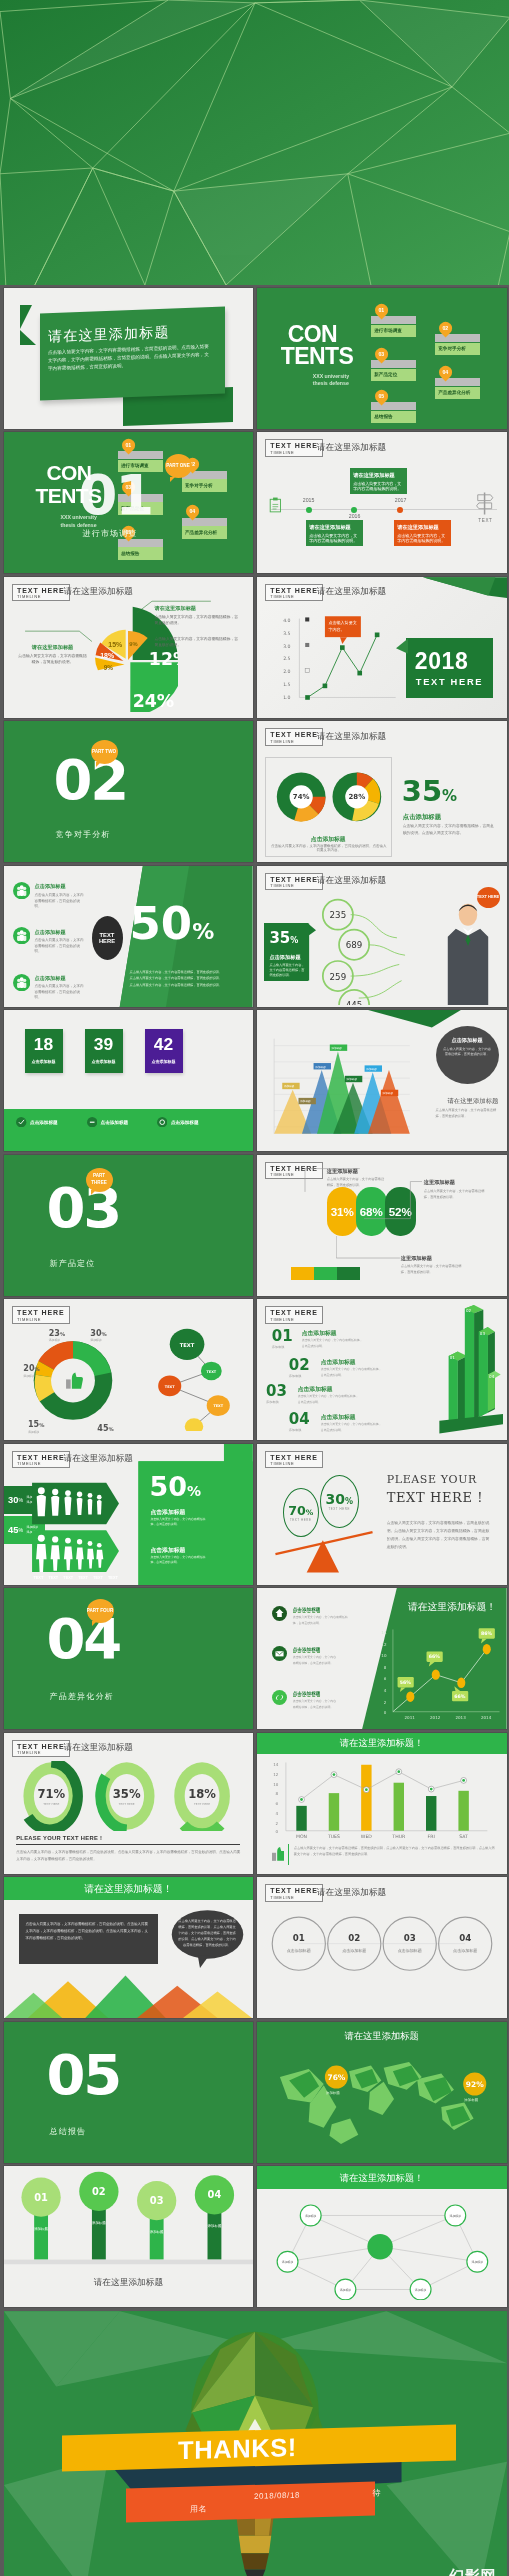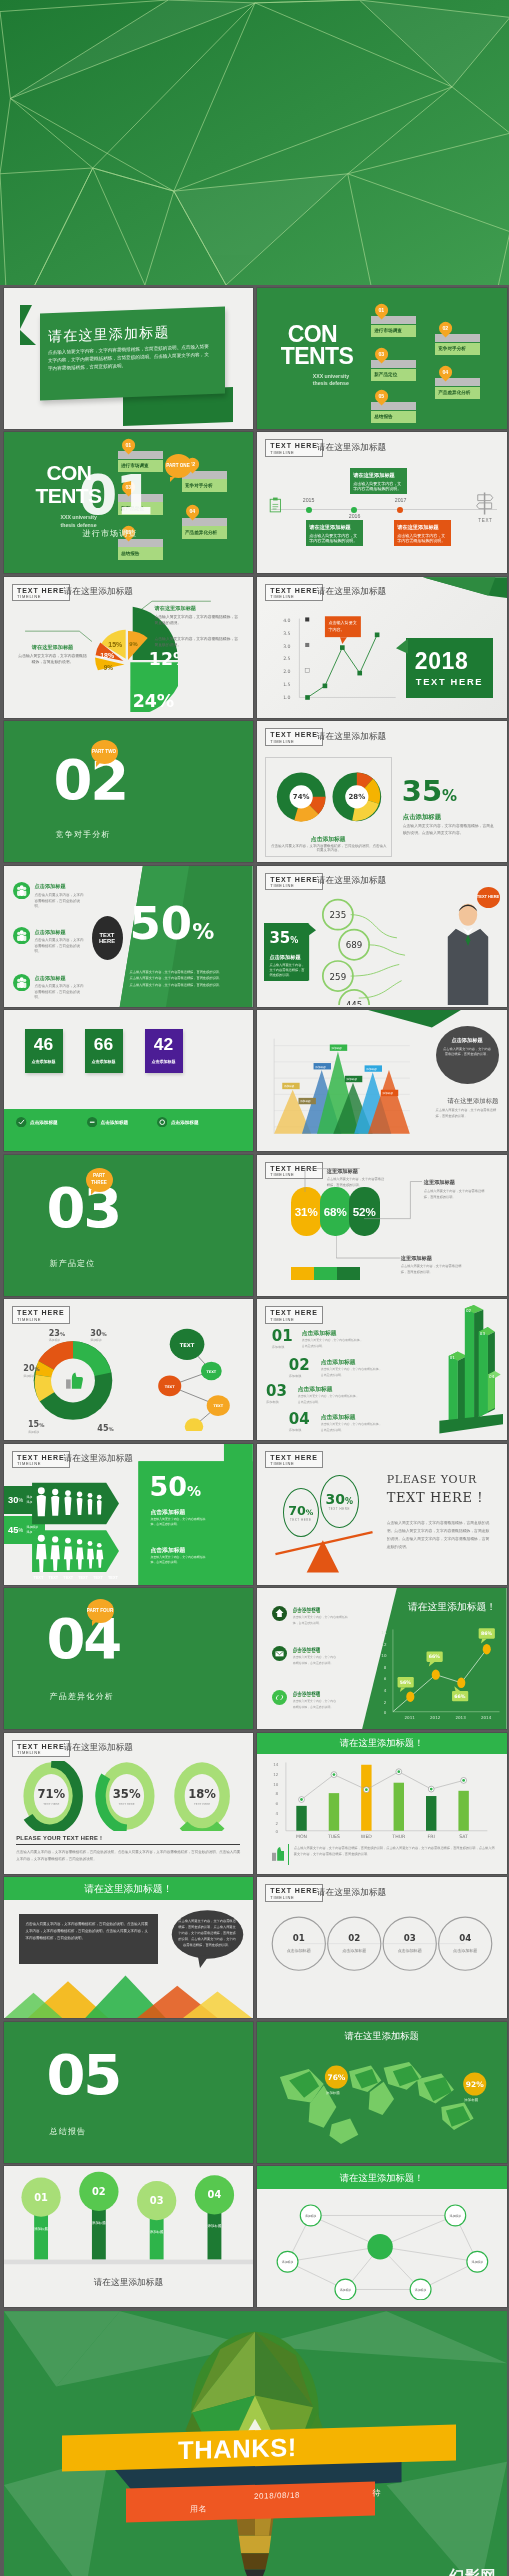--- a/index.html
+++ b/index.html
@@ -74,21 +74,21 @@
   .axisline{position:absolute;background:#cfcfcf;}
 
   .stat-card{position:absolute;width:38px;height:44px;color:#fff;text-align:center;
      box-shadow:0.6px 1.7px 3.5px rgba(0,0,0,.22);}
   .stat-card .n{font-size:17.4px;font-weight:bold;line-height:30px;}
   .stat-card .c{font-size:4px;font-weight:bold;}
 
   .pct-big{position:absolute;font-weight:bold;font-family:"DejaVu Sans",sans-serif;}
 
   .leaf{position:absolute;width:31px;height:49px;border-radius:15px 15px 15px 15px;
-    display:flex;align-items:center;justify-content:center;color:#fff;font-size:11.6px;font-weight:bold;}
+    display:flex;align-items:center;justify-content:center;color:#fff;font-size:11.6px;font-weight:bold;margin-left:36px;}
 
   .ring{position:absolute;border-radius:50%;display:flex;flex-direction:column;
     align-items:center;justify-content:center;}
   .h-green{color:#2e8b40;font-weight:bold;}
 
   
   .final{position:relative;width:503px;height:282px;margin:0 3.5px 3.5px 3.5px;background:#2e8b40;overflow:hidden;}
   .bulb-wrap{position:absolute;left:50%;top:15px;transform:translateX(-50%);}
   .band-y{position:absolute;left:58px;top:119px;width:394px;height:36px;background:#f5b301;
      transform:skewY(-1.6deg);display:flex;align-items:center;}
@@ -517,25 +517,25 @@
           <polygon points="36,44 45,58 54,44 45,50" fill="#fff"></polygon>
           <polygon points="45,56 49,66 45,76 41,66" fill="#1d7a33"></polygon>
         </svg>
         <div style="position:absolute;right:7px;top:21px;width:23px;height:21px;background:#e35513;border-radius:50%;color:#fff;font-size:4px;font-weight:bold;text-align:center;line-height:5.8px;display:flex;align-items:center;justify-content:center;">TEXT HERE</div>
       </div>
     </div>
 
     <div class="row">
       <div class="slide">
         <div class="stat-card" style="left:21px;top:18.5px;background:#1d7a33;">
-          <div class="n">46</div>
+          <div class="n">18</div>
           <div class="c cn">点击添加标题</div>
         </div>
         <div class="stat-card" style="left:81px;top:18.5px;background:#1d7a33;">
-          <div class="n">66</div>
+          <div class="n">39</div>
           <div class="c cn">点击添加标题</div>
         </div>
         <div class="stat-card" style="left:141px;top:18.5px;background:#4c1d95;">
           <div class="n">42</div>
           <div class="c cn">点击添加标题</div>
         </div>
         <div style="position:absolute;left:0;bottom:0;width:100%;height:42px;background:#2eb44a;"></div>
         <div style="position:absolute;left:12.7px;bottom:24px;display:flex;gap:29px;">
           <div style="display:flex;align-items:center;gap:3.5px;">
             <svg width="10.4" height="10.4" viewBox="0 0 18 18">

